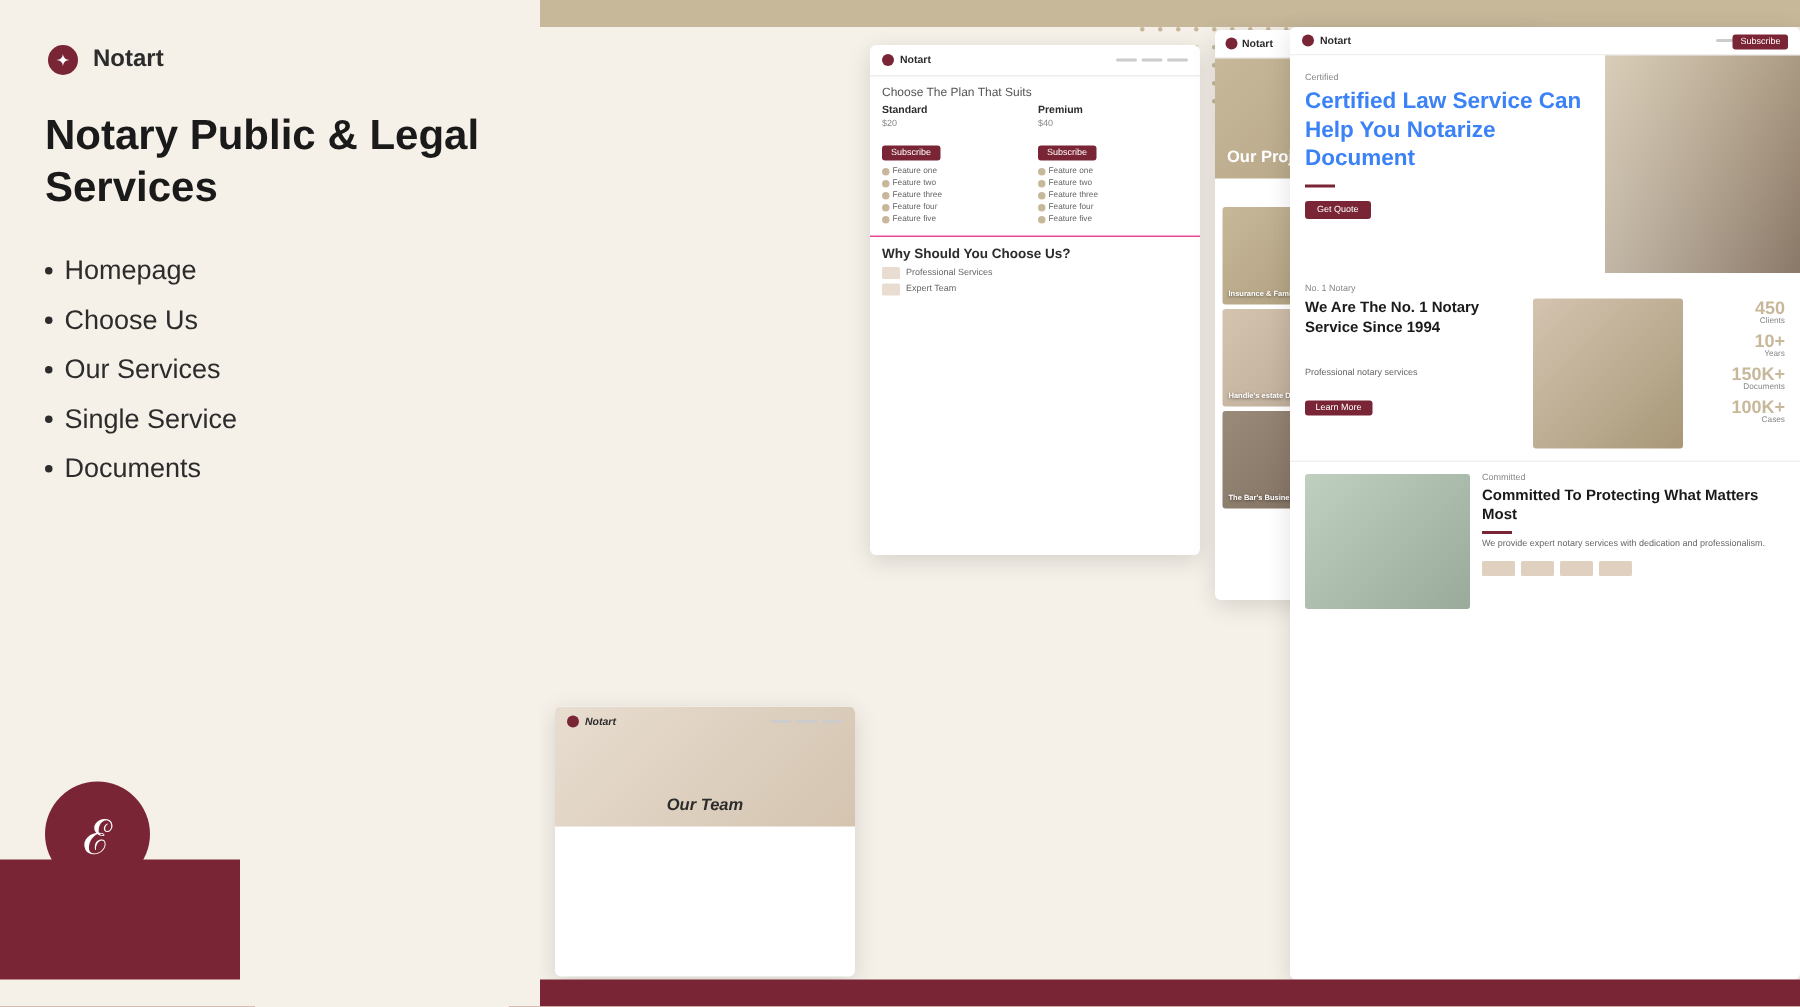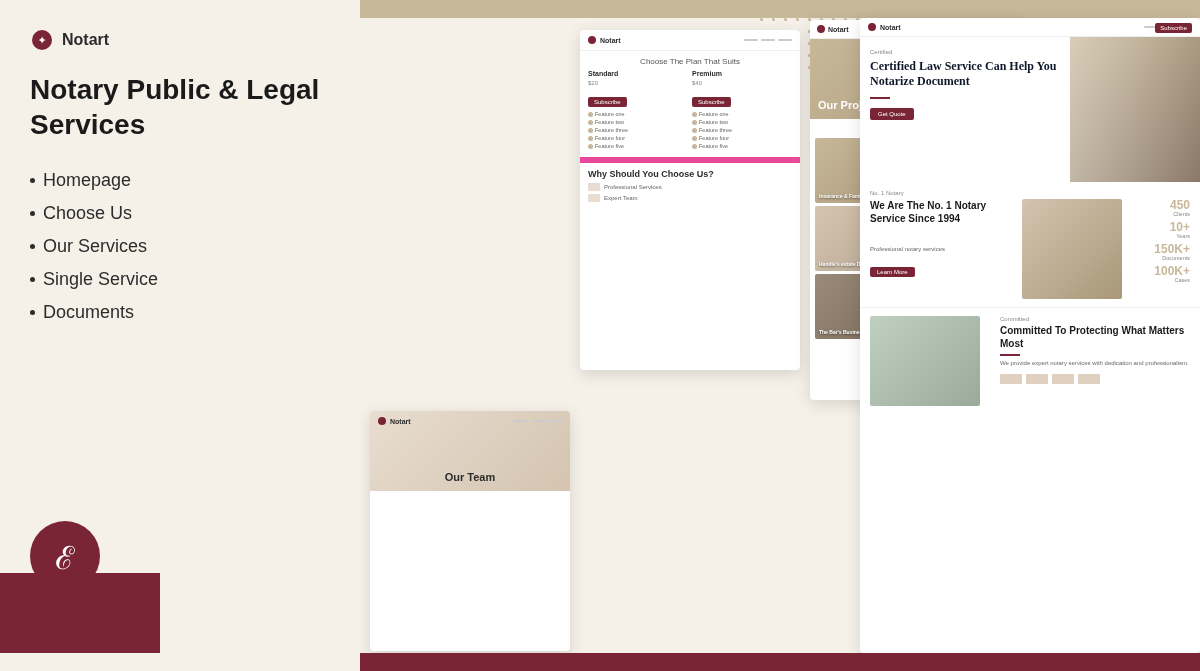--- a/index.html
+++ b/index.html
@@ -151,21 +151,22 @@
       border-radius: 4px;
       overflow: hidden;
       box-shadow: 0 4px 16px rgba(0,0,0,0.13);
     }
 
     
     .card-team {
       left: 10px;
       bottom: 20px;
       width: 200px;
-      height: 240px;
+      height: 180px;
+      font-style: italic;
     }
 
     .card-team-header {
       background: linear-gradient(135deg, #e8ddd0 0%, #d4c4b0 100%);
       height: 80px;
       display: flex;
       align-items: center;
       justify-content: center;
       position: relative;
     }
@@ -266,21 +267,20 @@
     .pricing-hero-text {
       font-size: 13px;
       font-weight: 700;
       color: #2c2c2c;
       font-family: Arial, sans-serif;
     }
 
     .pricing-subtitle {
       font-size: 8px;
       color: #555;
-      text-align: center;
       padding: 6px 8px 4px;
       font-family: Arial, sans-serif;
     }
 
     .pricing-cols {
       display: flex;
       gap: 4px;
       padding: 0 8px 6px;
     }
 
@@ -329,21 +329,21 @@
     }
 
     .pricing-feature-text {
       font-size: 5.5px;
       color: #666;
       font-family: Arial, sans-serif;
     }
 
     .card-pricing-bottom {
       padding: 6px 8px;
-      border-top: 6px solid #ec4899;
+      border-top: 1px solid #ec4899;
     }
 
     .why-title {
       font-size: 9px;
       font-weight: 700;
       color: #2c2c2c;
       margin-bottom: 4px;
       font-family: Arial, sans-serif;
     }
 
@@ -490,26 +490,26 @@
     }
 
     .main-hero-label {
       font-size: 6px;
       color: #888;
       margin-bottom: 4px;
       font-family: Arial, sans-serif;
     }
 
     .main-hero-title {
-      font-size: 12px;
+      font-size: 15px;
       font-weight: 700;
-      color: #0f172a;
+      color: #3b82f6;
       line-height: 1.25;
       margin-bottom: 8px;
-      font-family: Liberation Serif, serif;
+      font-family: Liberation Sans, sans-serif;
     }
 
     .main-hero-btn {
       background: #7a2535;
       color: white;
       font-size: 6px;
       padding: 3px 8px;
       border-radius: 2px;
       font-family: Arial, sans-serif;
       display: inline-block;
@@ -603,21 +603,21 @@
 
     .main-section-img {
       width: 100px;
       height: 100px;
       background: linear-gradient(135deg, #d4c4b0, #a89878);
       border-radius: 2px;
     }
 
     .committed-section {
       display: flex;
-      gap: 20px;
+      gap: 8px;
       padding: 8px 10px;
     }
 
     .committed-img {
       width: 110px;
       height: 90px;
       background: linear-gradient(135deg, #c0d0c0, #9aaa9a);
       border-radius: 2px;
       flex-shrink: 0;
     }

